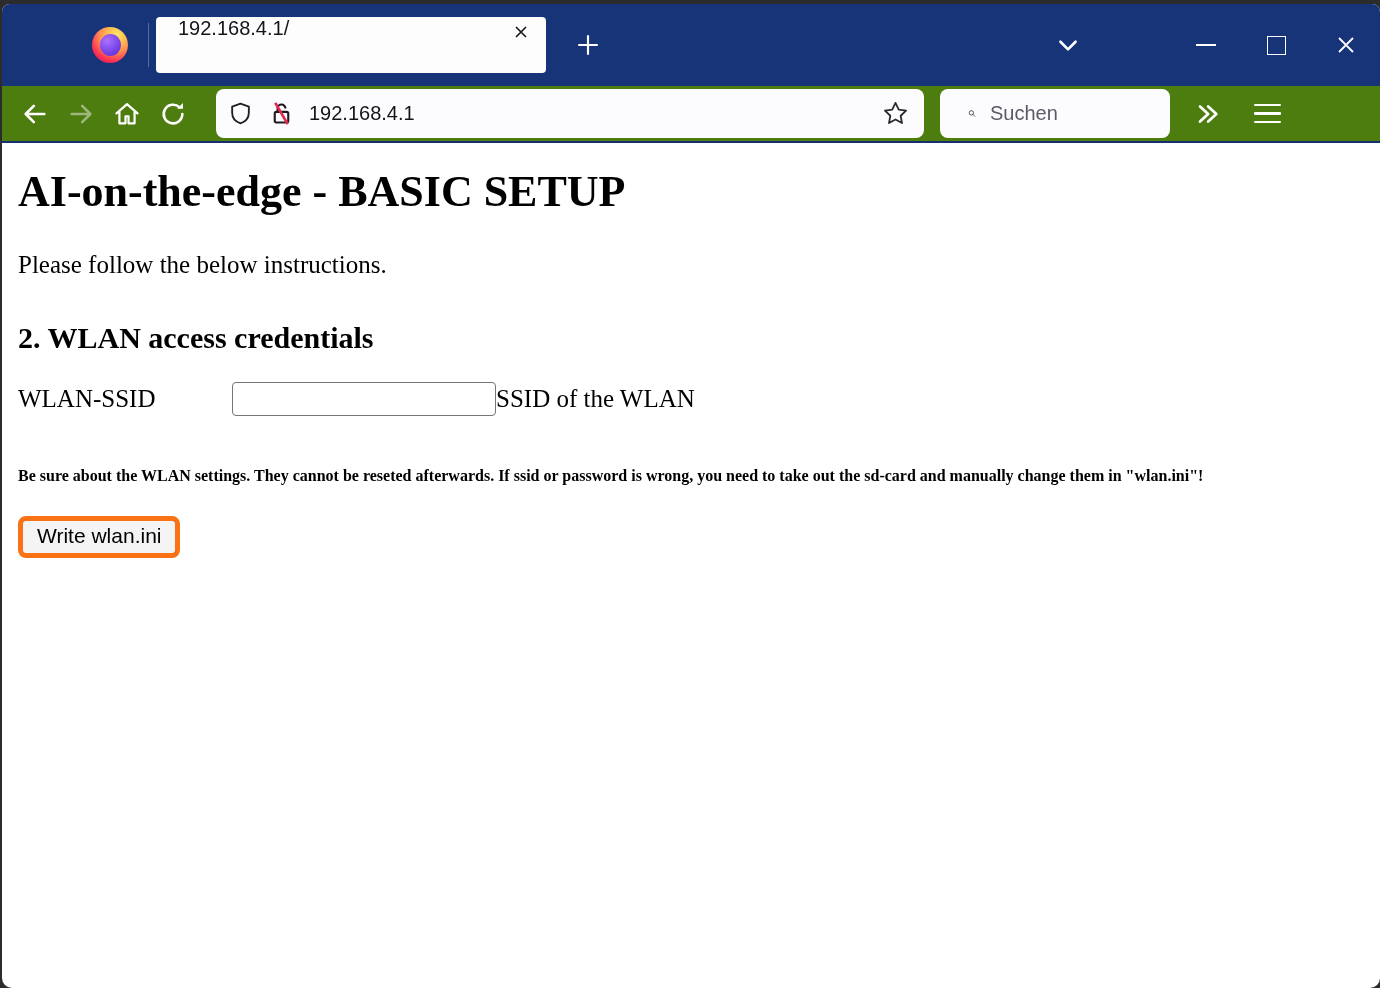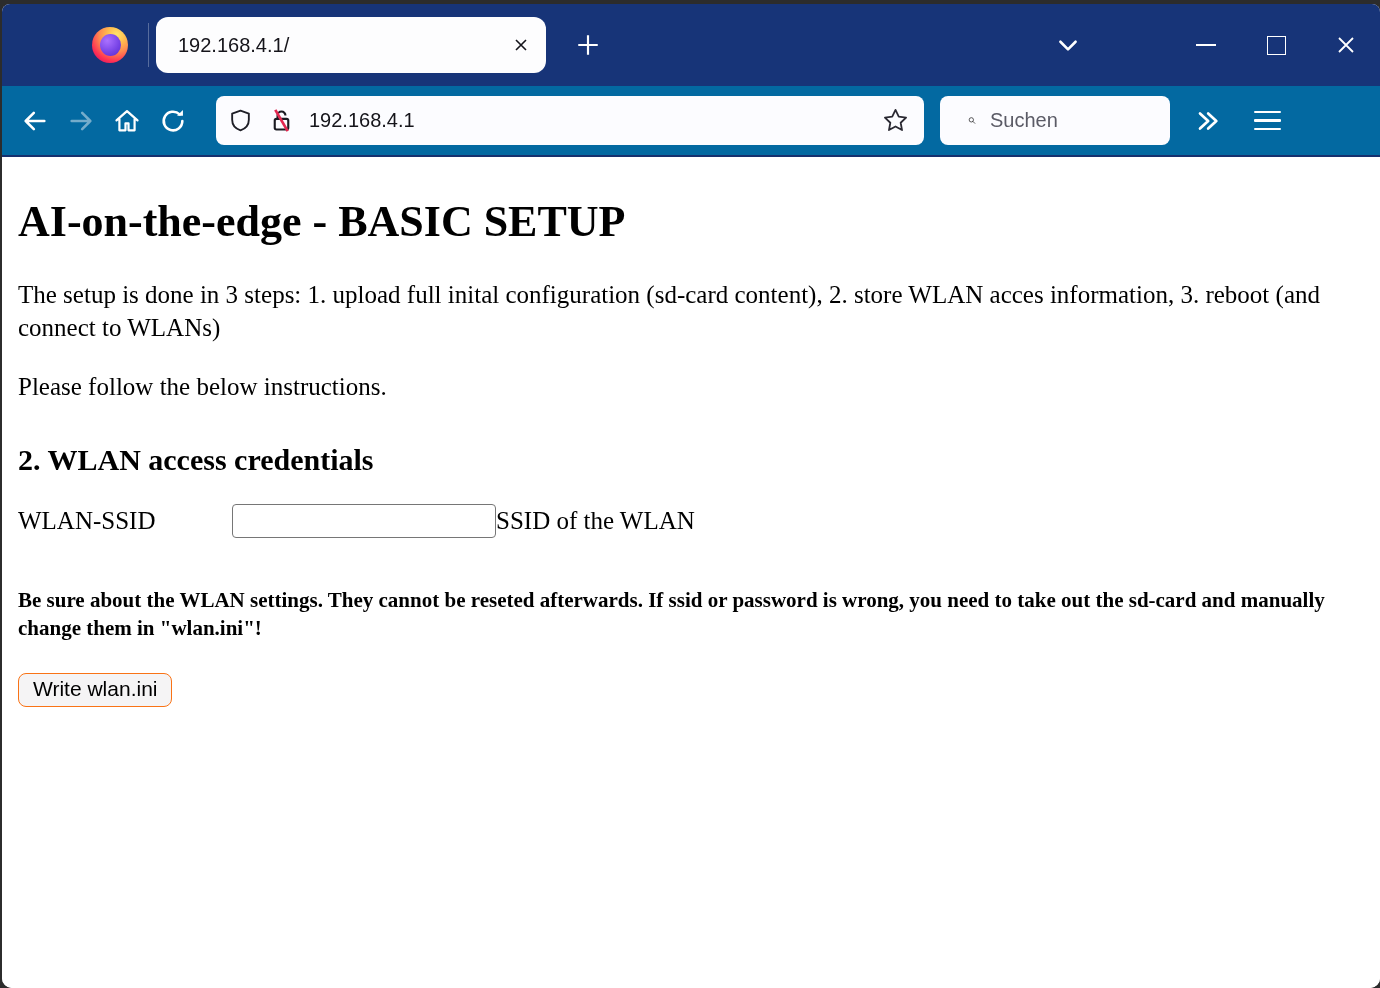--- a/index.html
+++ b/index.html
@@ -21,35 +21,35 @@
     flex:none;height:82px;background:#173478;
     display:flex;align-items:center;
   }
   .fx-btn{width:48px;height:48px;margin-left:84px;display:flex;align-items:center;justify-content:center;}
   .fx-icon{width:36px;height:36px;border-radius:50%;position:relative;
     background:radial-gradient(circle at 68% 22%, #ffe066 4%, #ffbd4f 24%, #ff8a50 46%, #ff2f54 72%, #c50d6d 95%);}
   .fx-core{position:absolute;left:8px;top:7px;width:21px;height:22px;border-radius:50%;
     background:radial-gradient(circle at 35% 30%, #ab71ff, #7542e5 60%, #592acb);}
   .tab-sep{width:1px;height:44px;background:rgba(255,255,255,.28);margin-left:14px;}
   .tab{
-    margin-left:7px;width:390px;height:56px;background:#fdfdfe;border-radius:12px;
-    display:flex;align-items:center;padding:0 10px 0 22px;box-sizing:border-box;
+    margin-left:7px;width:390px;height:56px;background:#fdfdfe;border-radius:4px;
+    display:flex;align-items:flex-start;padding:0 10px 0 22px;box-sizing:border-box;
   }
   .tab-title{font-size:20px;color:#15141a;}
   .tab-close{margin-left:auto;width:30px;height:30px;display:flex;align-items:center;justify-content:center;border-radius:4px;}
   .newtab-btn{margin-left:24px;width:36px;height:36px;display:flex;align-items:center;justify-content:center;border-radius:4px;}
   .tab-spacer{flex:1;}
   .tablist-btn{width:48px;height:40px;display:flex;align-items:center;justify-content:center;margin-right:92px;border-radius:4px;}
   .win-controls{display:flex;gap:26px;margin-right:12px;}
   .win-controls .wbtn{width:44px;height:40px;display:flex;align-items:center;justify-content:center;}
   .min-bar{width:20px;height:2px;background:#ffffff;}
   .max-box{width:17px;height:17px;border:1.6px solid #ffffff;}
   
   .toolbar{
-    flex:none;height:71px;background:#0369a1;border-bottom:2px solid #16306e;
+    flex:none;height:57px;background:#4d7c0f;border-bottom:2px solid #16306e;
     display:flex;align-items:center;padding:0 10px;box-sizing:border-box;
   }
   .nav-btn{width:46px;height:44px;display:flex;align-items:center;justify-content:center;border-radius:4px;flex:none;}
   .nav-btn.dim{opacity:.45;}
   .urlbar{
     flex:1;height:49px;background:#fcfcff;border-radius:8px;margin:0 16px 0 20px;
     display:flex;align-items:center;padding:0 12px;box-sizing:border-box;max-width:708px;
   }
   .urlbar .url-text{margin-left:14px;font-size:20px;color:#15141a;}
   .urlbar .url-spacer{flex:1;}
@@ -63,39 +63,39 @@
     font-size:20px;font-family:"Liberation Sans",sans-serif;color:#15141a;
   }
   .searchbox input::placeholder{color:#5b5b66;opacity:1;}
   .overflow-btn{width:46px;height:44px;display:flex;align-items:center;justify-content:center;margin-left:14px;flex:none;}
   .menu-btn{width:46px;height:44px;display:flex;flex-direction:column;align-items:center;justify-content:center;gap:6px;margin-left:14px;margin-right:4px;flex:none;}
   .menu-bar{width:27px;height:2.5px;background:#ffffff;border-radius:1px;}
   
   .content{
     flex:1;background:#ffffff;color:#000;
     font-family:"Liberation Serif",serif;
-    padding:16px 16px;overflow:hidden;
+    padding:0 16px;overflow:hidden;border-radius:27px;
   }
   .content h1{font-size:44px;font-weight:700;margin:24px 0 30px;line-height:1.15;}
   .content p.body-text{font-size:25px;line-height:1.33;margin:26px 0;}
   .content h2{font-size:30px;font-weight:700;margin:40px 0 22px;}
   table.wlan-form{border-collapse:separate;border-spacing:0 5px;margin-top:6px;}
   table.wlan-form td{font-size:25px;vertical-align:middle;padding:0;}
   td.lbl{width:214px;padding-left:8px;}
   td.inp{width:260px;}
   .text-input{
     width:250px;height:32px;border:1px solid #767676;border-radius:4px;
     font-size:18px;font-family:"Liberation Sans",sans-serif;padding:0 6px;box-sizing:content-box;
   }
   td.desc{padding-left:9px;}
   .attn-title{font-size:25px;font-weight:700;margin:50px 0 0;}
-  .attn-text{font-size:21px;font-weight:700;line-height:1.33;margin:44px 0 0;max-width:1346px;}
+  .attn-text{font-size:16px;font-weight:700;line-height:1.33;margin:44px 0 0;max-width:1346px;}
   .write-btn{
     margin-top:30px;font-size:21px;font-family:"Liberation Sans",sans-serif;
-    background:#f5f4f5;border:1px solid #f97316;border-radius:8px;
+    background:#f5f4f5;border:5px solid #f97316;border-radius:8px;
     padding:3px 14px 5px;color:#000;cursor:pointer;
   }
   svg{display:block;}
 </style>
 </head>
 <body>
 
 <div class="window">
 
   <div class="tabbar">
@@ -196,21 +196,20 @@
     <div class="menu-btn">
       <div class="menu-bar"></div>
       <div class="menu-bar"></div>
       <div class="menu-bar"></div>
     </div>
   </div>
 
   <div class="content">
     <h1>AI-on-the-edge - BASIC SETUP</h1>
 
-    <p class="body-text">The setup is done in 3 steps: 1. upload full inital configuration (sd-card content), 2. store WLAN acces information, 3. reboot (and connect to WLANs)</p>
     <p class="body-text">Please follow the below instructions.</p>
 
     <h2>2. WLAN access credentials</h2>
 
     <table class="wlan-form">
       <tbody>
           <tr>
         <td class="lbl">WLAN-SSID</td>
         <td class="inp"><input class="text-input" type="text" style=""></td>
         <td class="desc">SSID of the WLAN</td>

